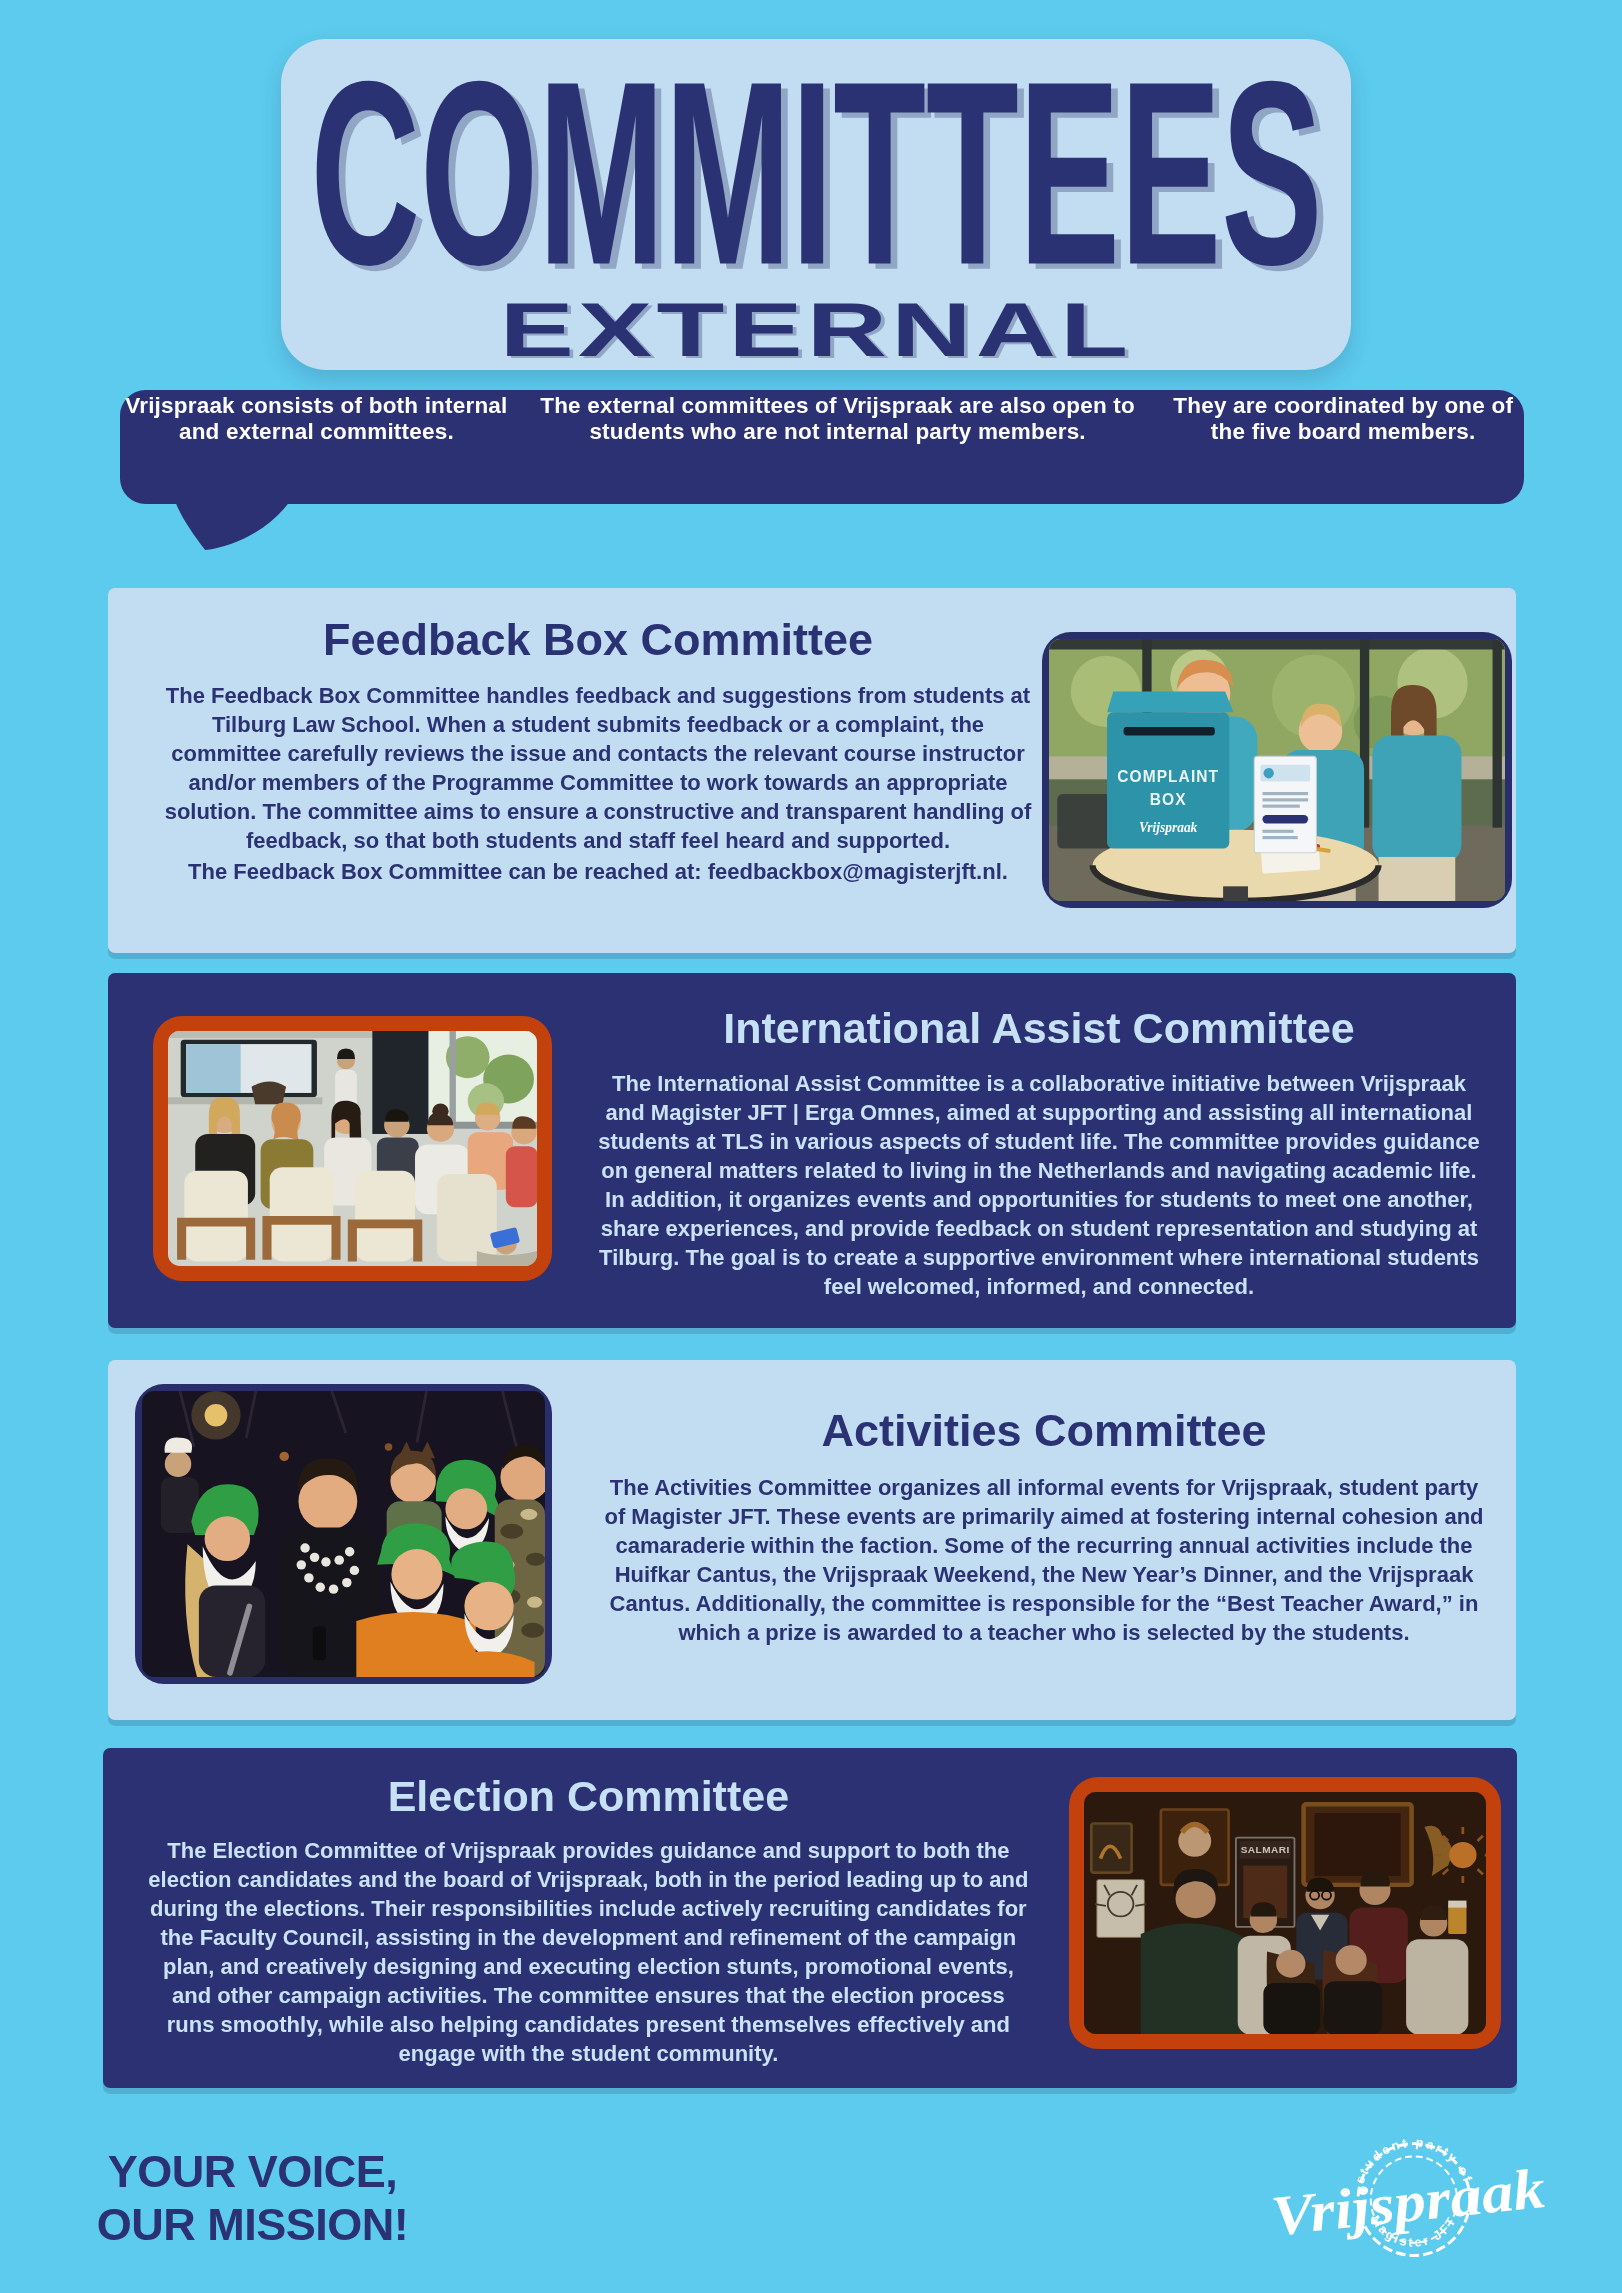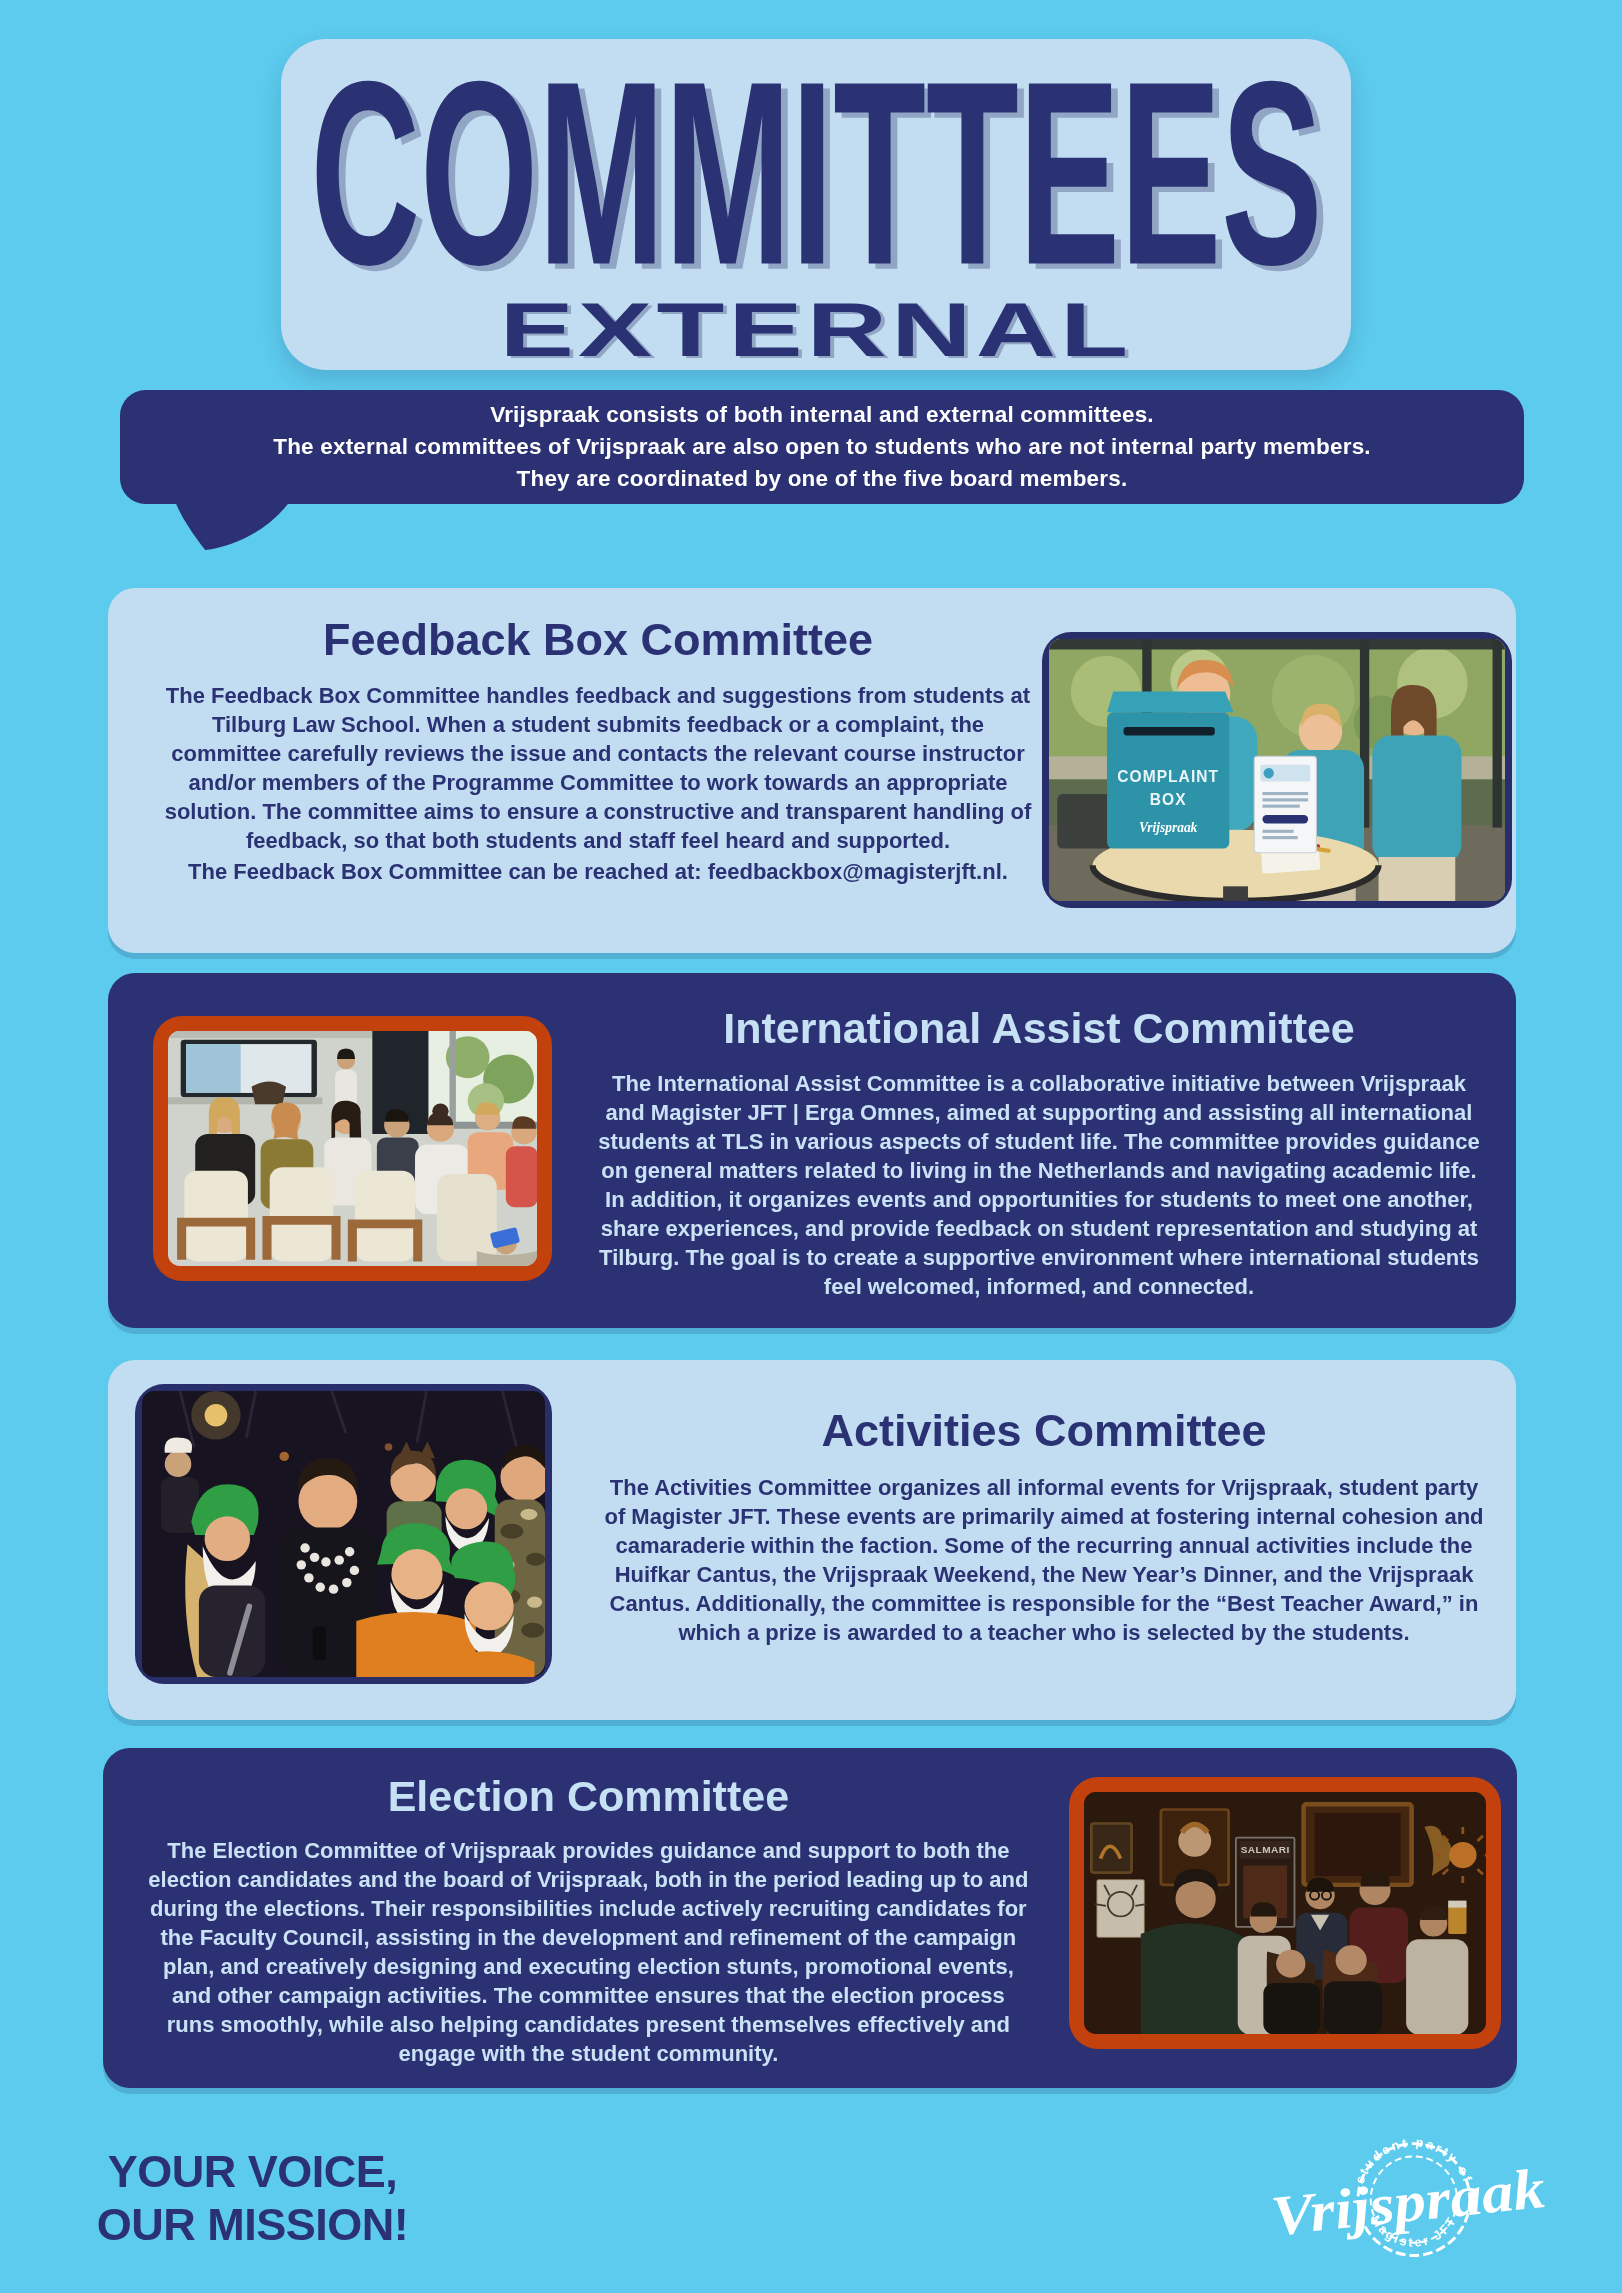--- a/index.html
+++ b/index.html
@@ -20,29 +20,29 @@
   .subtitle-svg { display:block; margin:2px auto 0; width:676px; height:78px; }
   .title-main   { font:700 100px "Liberation Sans",sans-serif; fill:#2b3274; }
   .title-shadow { font:700 100px "Liberation Sans",sans-serif; fill:rgba(32,38,92,.30); }
   .subtitle-main   { font:700 52px "Liberation Sans",sans-serif; fill:#2b3274; letter-spacing:2px; }
   .subtitle-shadow { font:700 52px "Liberation Sans",sans-serif; fill:rgba(32,38,92,.30); letter-spacing:2px; }
 
   
   .bubble {
     position:absolute; left:120px; top:390px; width:1404px; height:114px;
     background:#2b3172; border-radius:25.5px;
-    display:flex; flex-direction:column; justify-content:center;
+    display:flex; flex-direction:row; justify-content:center;
   }
   .bubble p { margin:2.9px 0; color:#ffffff; font-size:22.5px; font-weight:700;
               text-align:center; letter-spacing:0.2px; }
   .bubble-tail { position:absolute; left:172px; top:501px; width:125px; height:51px; }
   .bubble-tail path { fill:#2b3172; }
 
   
-  .card { position:absolute; border-radius:27px; box-shadow:0 5.9px 0 rgba(25,30,80,.16); }
+  .card { position:absolute; border-radius:7px; box-shadow:0 5.9px 0 rgba(25,30,80,.16); }
   .card.light { background:#c2ddf1; }
   .card.dark  { background:#2b3172; }
   .col-text { position:absolute; }
   .card-title { margin:0; font-weight:700; text-align:center; }
   .t-navy { color:#2b3274; }
   .t-light { color:#c6e0f4; }
   .card-par { margin:15.7px auto 0; font-size:22px; font-weight:700; line-height:1.32;
               text-align:center; max-width:882px; }
   .p-navy { color:#2b3274; }
   .p-light { color:#c9e2f5; }

